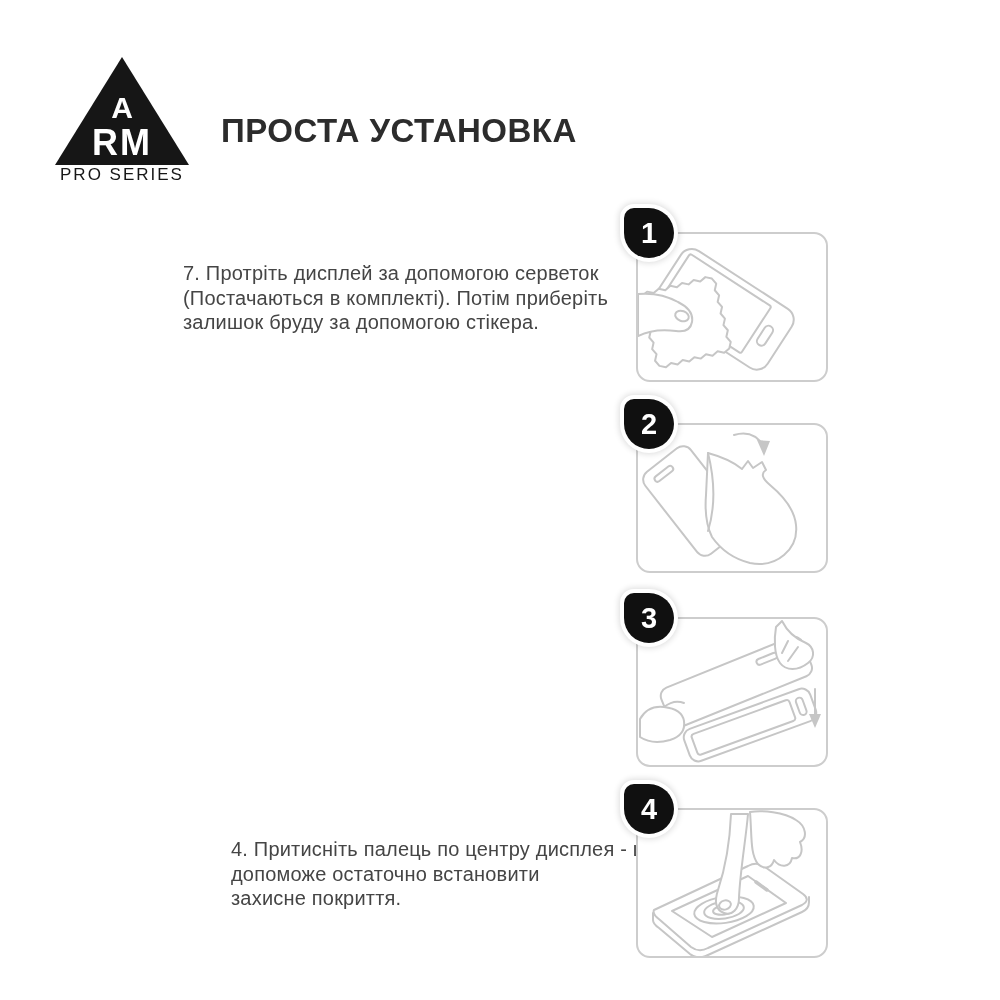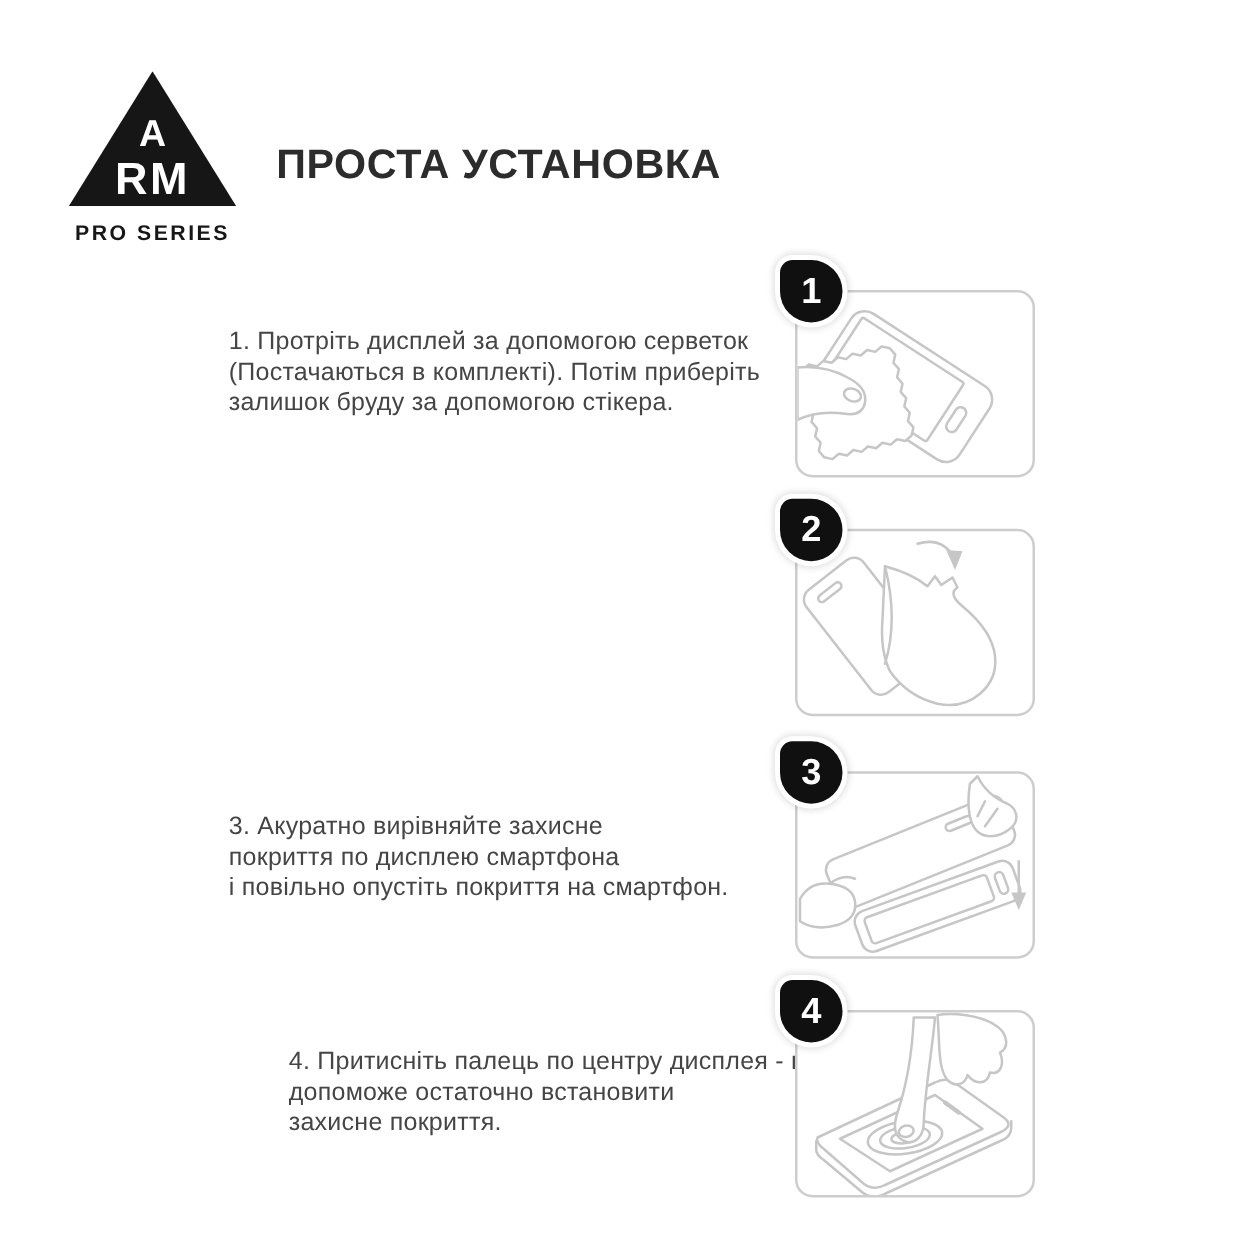--- a/index.html
+++ b/index.html
@@ -12,21 +12,21 @@
   
   .logo { position:absolute; left:55px; top:57px; width:134px; text-align:center; }
   .logo-triangle {
     position:relative; width:134px; height:108px; background:#161616;
     clip-path:polygon(50% 0, 0 100%, 100% 100%);
     display:flex; flex-direction:column; align-items:center; justify-content:flex-end;
     color:#fff; font-weight:bold; line-height:1;
   }
   .logo-letter-a { font-size:30px; letter-spacing:0; margin-bottom:2px; }
   .logo-letter-rm { font-size:36px; letter-spacing:2px; margin-bottom:4px; }
-  .logo-series { margin-top:12px; font-size:17px; font-weight:bold; letter-spacing:2px; color:#171717; white-space:nowrap; }
+  .logo-series { margin-top:0; font-size:17px; font-weight:normal; letter-spacing:2px; color:#171717; white-space:nowrap; }
 
   
   .title {
     position:absolute; left:221px; top:112px; margin:0;
     font-size:33px; font-weight:bold; letter-spacing:0.5px; color:#2c2c2c; white-space:nowrap;text-align:right;
   }
 
   
   .step-text {
     position:absolute; left:183px; width:445px; margin:0;
@@ -73,26 +73,23 @@
   <div class="logo">
     <div class="logo-triangle">
       <span class="logo-letter-a">A</span>
       <span class="logo-letter-rm">RM</span>
     </div>
     <div class="logo-series">PRO SERIES</div>
   </div>
 
   <h1 class="title">ПРОСТА УСТАНОВКА</h1>
 
-  <p class="step-text t1">1. Протріть дисплей за допомогою серветок
+  <p class="step-text t1">7. Протріть дисплей за допомогою серветок
 (Постачаються в комплекті). Потім приберіть
 залишок бруду за допомогою стікера.</p>
-  <p class="step-text t3">3. Акуратно вирівняйте захисне
-покриття по дисплею смартфона
-і повільно опустіть покриття на смартфон.</p>
   <p class="step-text t4">4. Притисніть палець по центру дисплея - це
 допоможе остаточно встановити
 захисне покриття.</p>
 
   <figure class="illo f1">
     <svg width="188" height="146" viewBox="0 0 188 146">
 
       <g transform="translate(50,10) rotate(33)">
         <rect class="wfill" x="0" y="0" width="132" height="70" rx="13"></rect>
         <rect x="7" y="7" width="97" height="56" rx="2"></rect>

